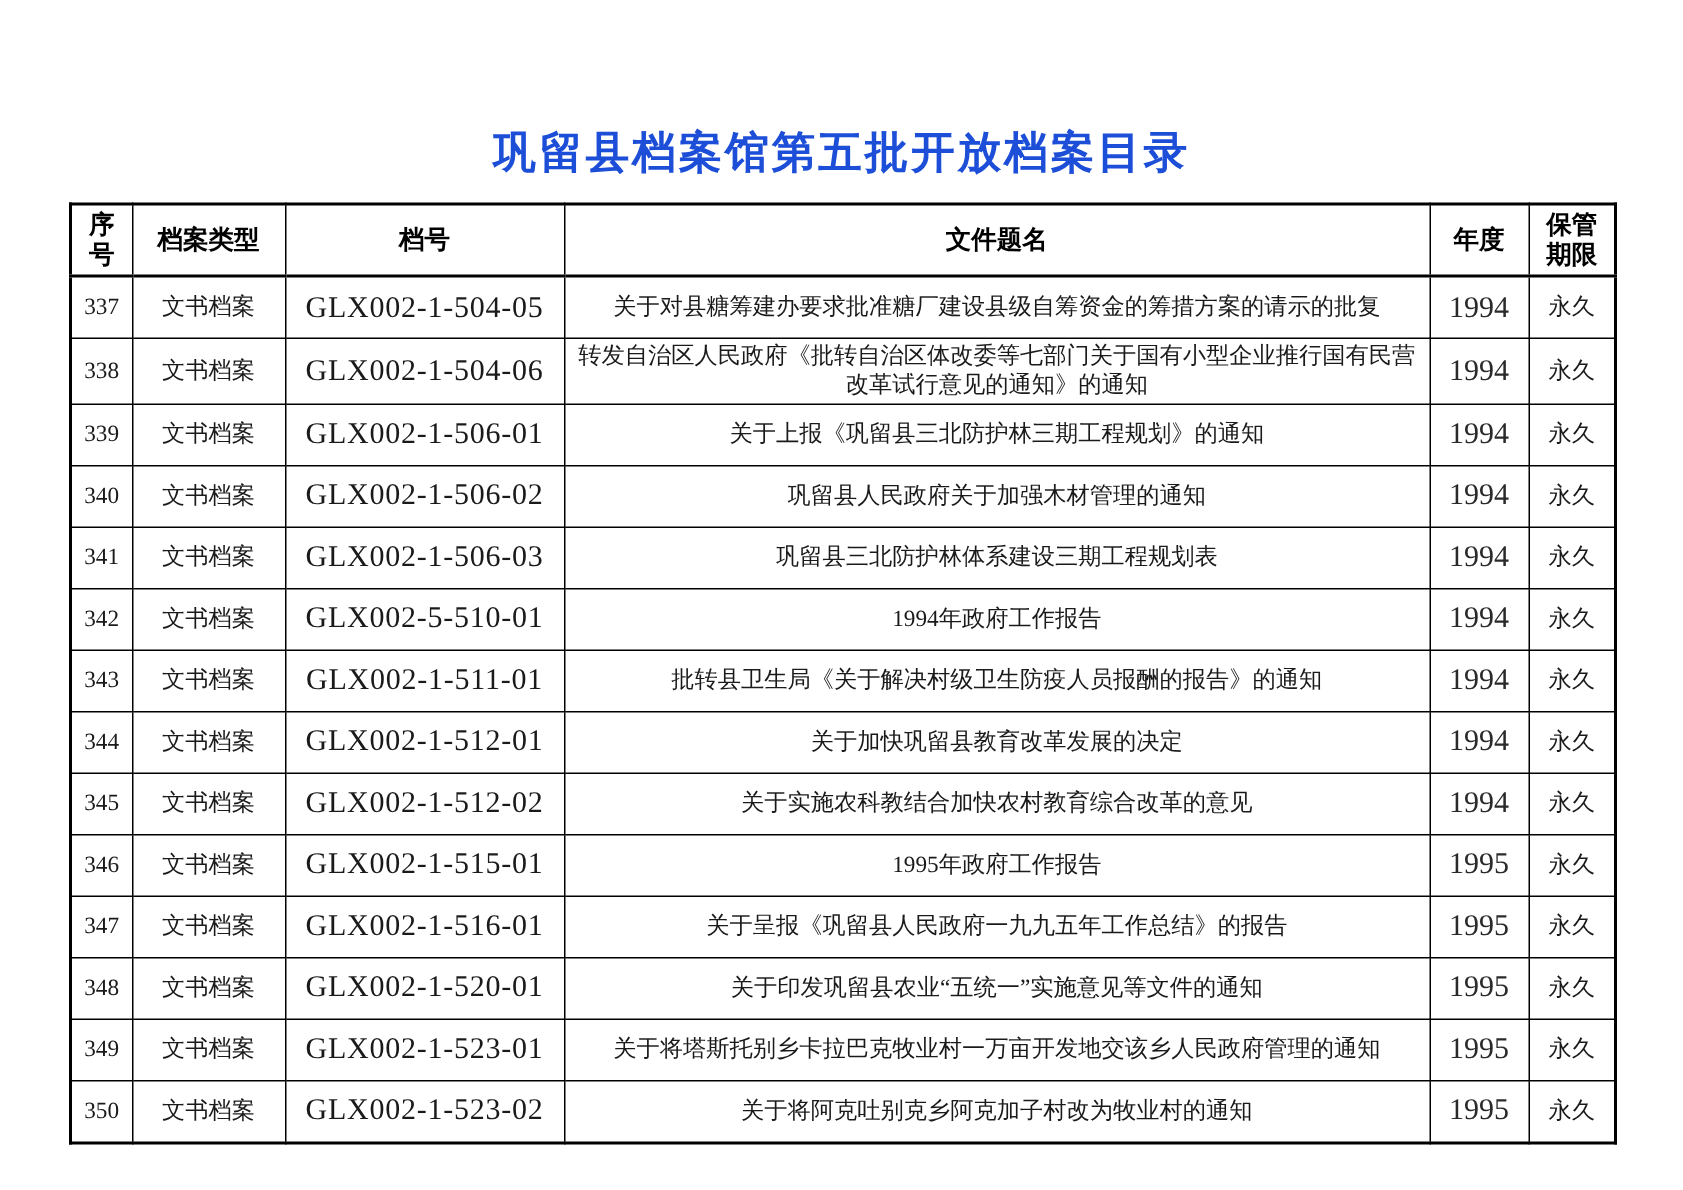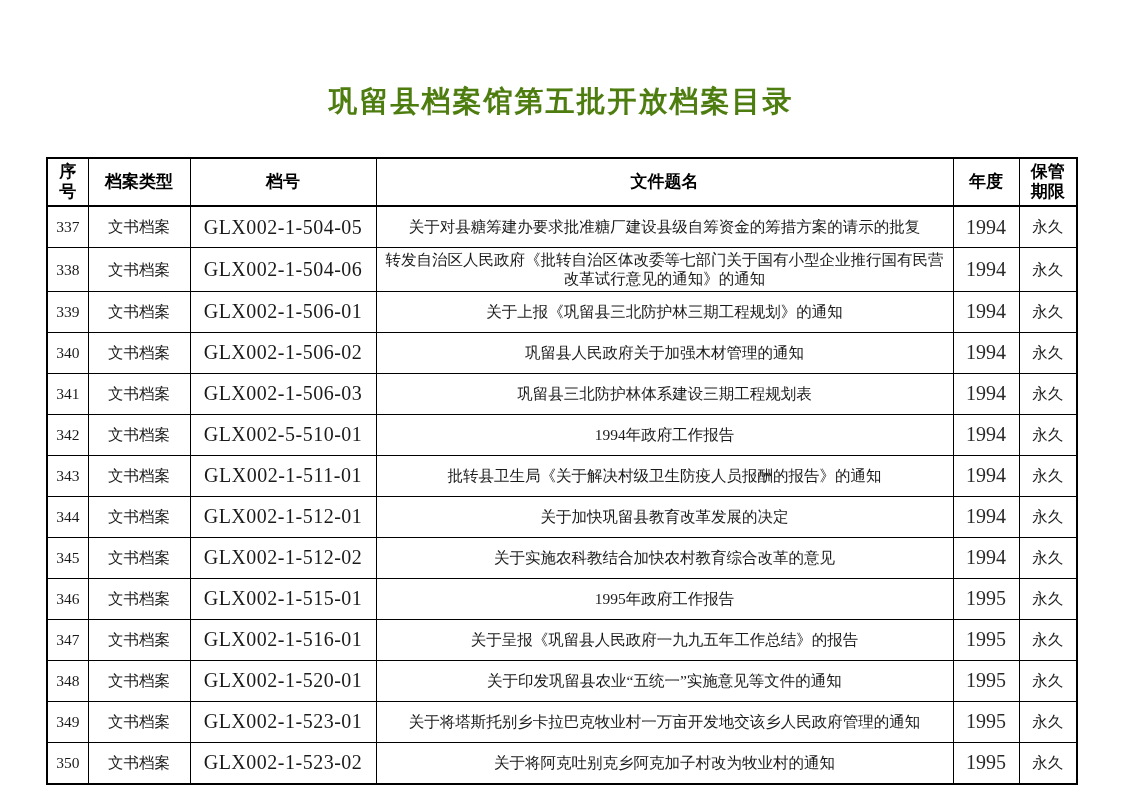--- a/index.html
+++ b/index.html
@@ -18,32 +18,31 @@
   .doc-title {
     position: absolute;
     top: 82px;
     left: 0;
     width: 1122px;
     text-align: center;
     font-family: "Liberation Sans", "DejaVu Sans", sans-serif;
     font-weight: bold;
     font-size: 29px;
     letter-spacing: 2px;
-    color: #4d7c0f;
+    color: #1d4ed8;
     white-space: nowrap;
   }
   table.archive-table {
     position: absolute;
     top: 135px;
     left: 46px;
     width: 1030px;
     border-collapse: collapse;
     table-layout: fixed;
     border: 2.5px solid #000000;
-    margin-top: 22px;
   }
   table.archive-table th,
   table.archive-table td {
     border: 1.5px solid #000000;
     text-align: center;
     vertical-align: middle;
     overflow: hidden;
   }
   table.archive-table th {
     font-family: "Liberation Sans", "DejaVu Sans", sans-serif;

